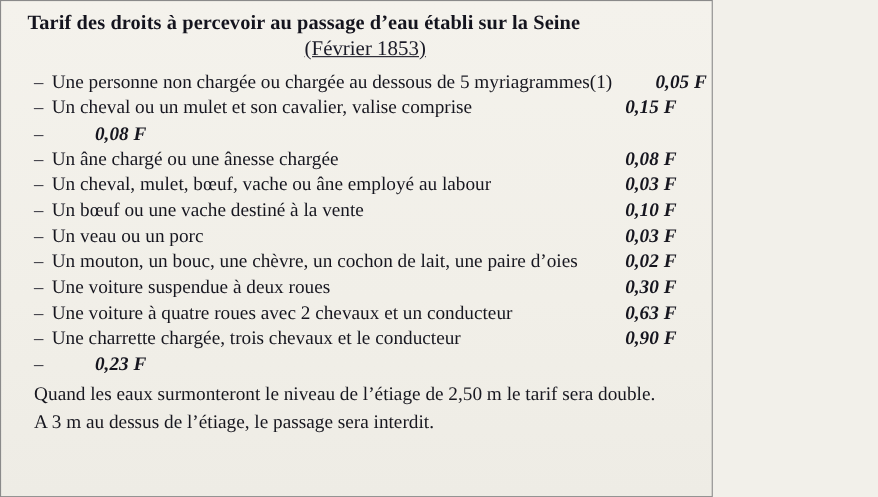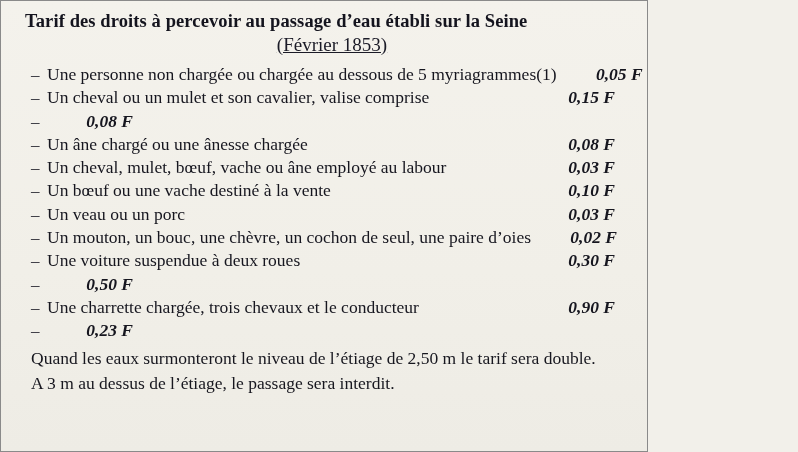--- a/index.html
+++ b/index.html
@@ -131,33 +131,34 @@
     </div>
 
     <div class="tariff-row">
       <span class="dash">–</span>
       <span class="desc">Un veau ou un porc</span>
       <span class="price">0,03 F</span>
     </div>
 
     <div class="tariff-row">
       <span class="dash">–</span>
-      <span class="desc">Un mouton, un bouc, une chèvre, un cochon de seul, une paire d’oies</span>
+      <span class="desc">Un mouton, un bouc, une chèvre, un cochon de lait, une paire d’oies</span>
       <span class="price">0,02 F</span>
     </div>
 
     <div class="tariff-row">
       <span class="dash">–</span>
       <span class="desc">Une voiture suspendue à deux roues</span>
       <span class="price">0,30 F</span>
     </div>
 
     <div class="tariff-row">
       <span class="dash">–</span>
-      <span class="price">0,50 F</span>
+      <span class="desc">Une voiture à quatre roues avec 2 chevaux et un conducteur</span>
+      <span class="price">0,63 F</span>
     </div>
 
     <div class="tariff-row">
       <span class="dash">–</span>
       <span class="desc">Une charrette chargée, trois chevaux et le conducteur</span>
       <span class="price">0,90 F</span>
     </div>
 
     <div class="tariff-row">
       <span class="dash">–</span>

